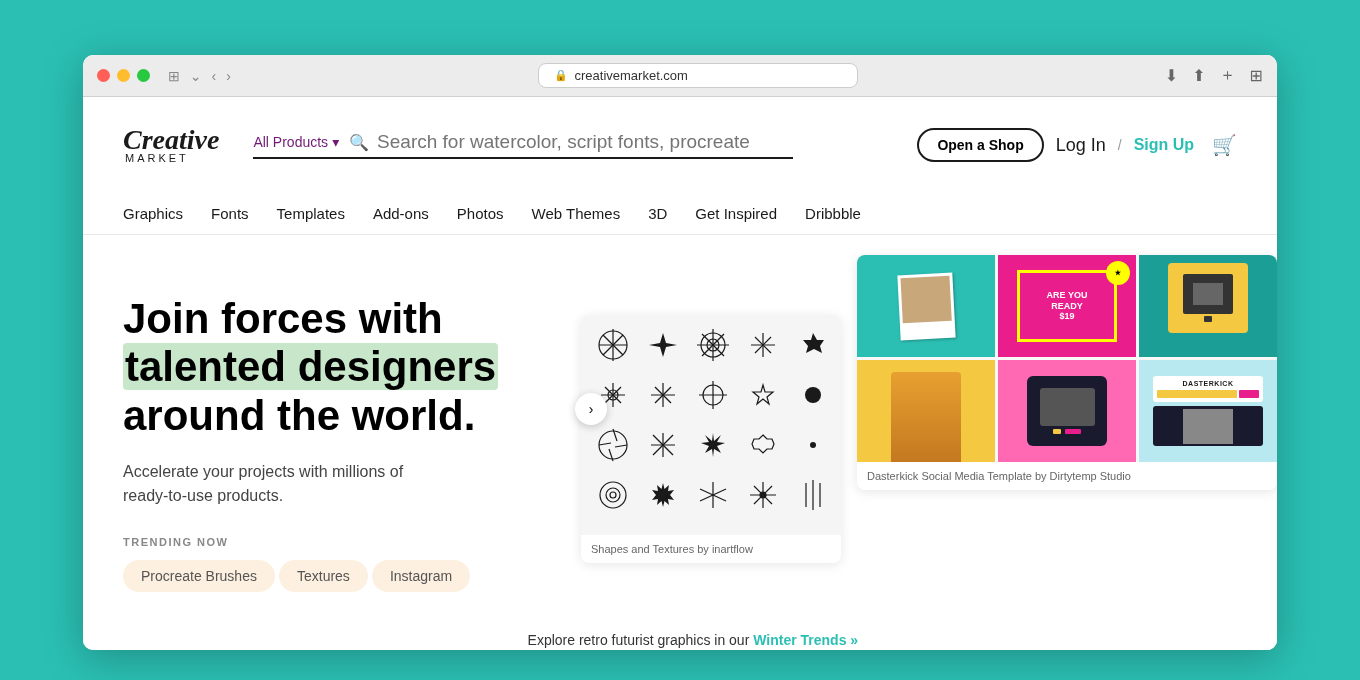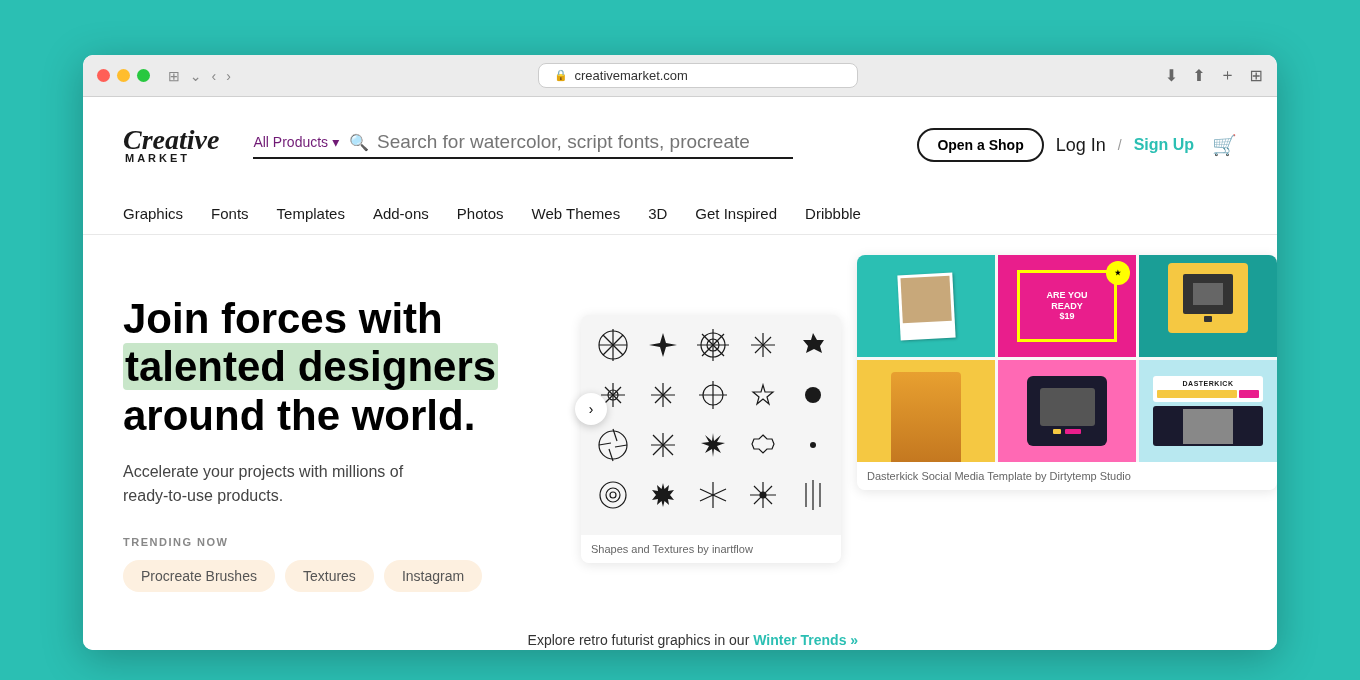--- a/index.html
+++ b/index.html
@@ -131,21 +131,21 @@
       font-family: Georgia, serif;
       font-style: italic;
       font-weight: 700;
       color: #1a1a1a;
     }
 
     .logo-market {
       font-size: 11px;
       letter-spacing: 3px;
       color: #1a1a1a;
-      font-weight: 700;
+      font-weight: 400;
       text-transform: uppercase;
       margin-top: -2px;
       margin-left: 2px;
     }
 
     .search-area {
       flex: 1;
       display: flex;
       align-items: center;
       border-bottom: 2px solid #1a1a1a;
@@ -277,21 +277,21 @@
       font-size: 11px;
       font-weight: 700;
       letter-spacing: 1.5px;
       color: #888;
       text-transform: uppercase;
       margin-bottom: 12px;
     }
 
     .trending-tags {
       display: flex;
-      gap: 10px;
+      gap: 4px;
     }
 
     .tag {
       background: #fdf0e0;
       border-radius: 20px;
       padding: 8px 18px;
       font-size: 14px;
       font-weight: 500;
       color: #555;
       cursor: pointer;

